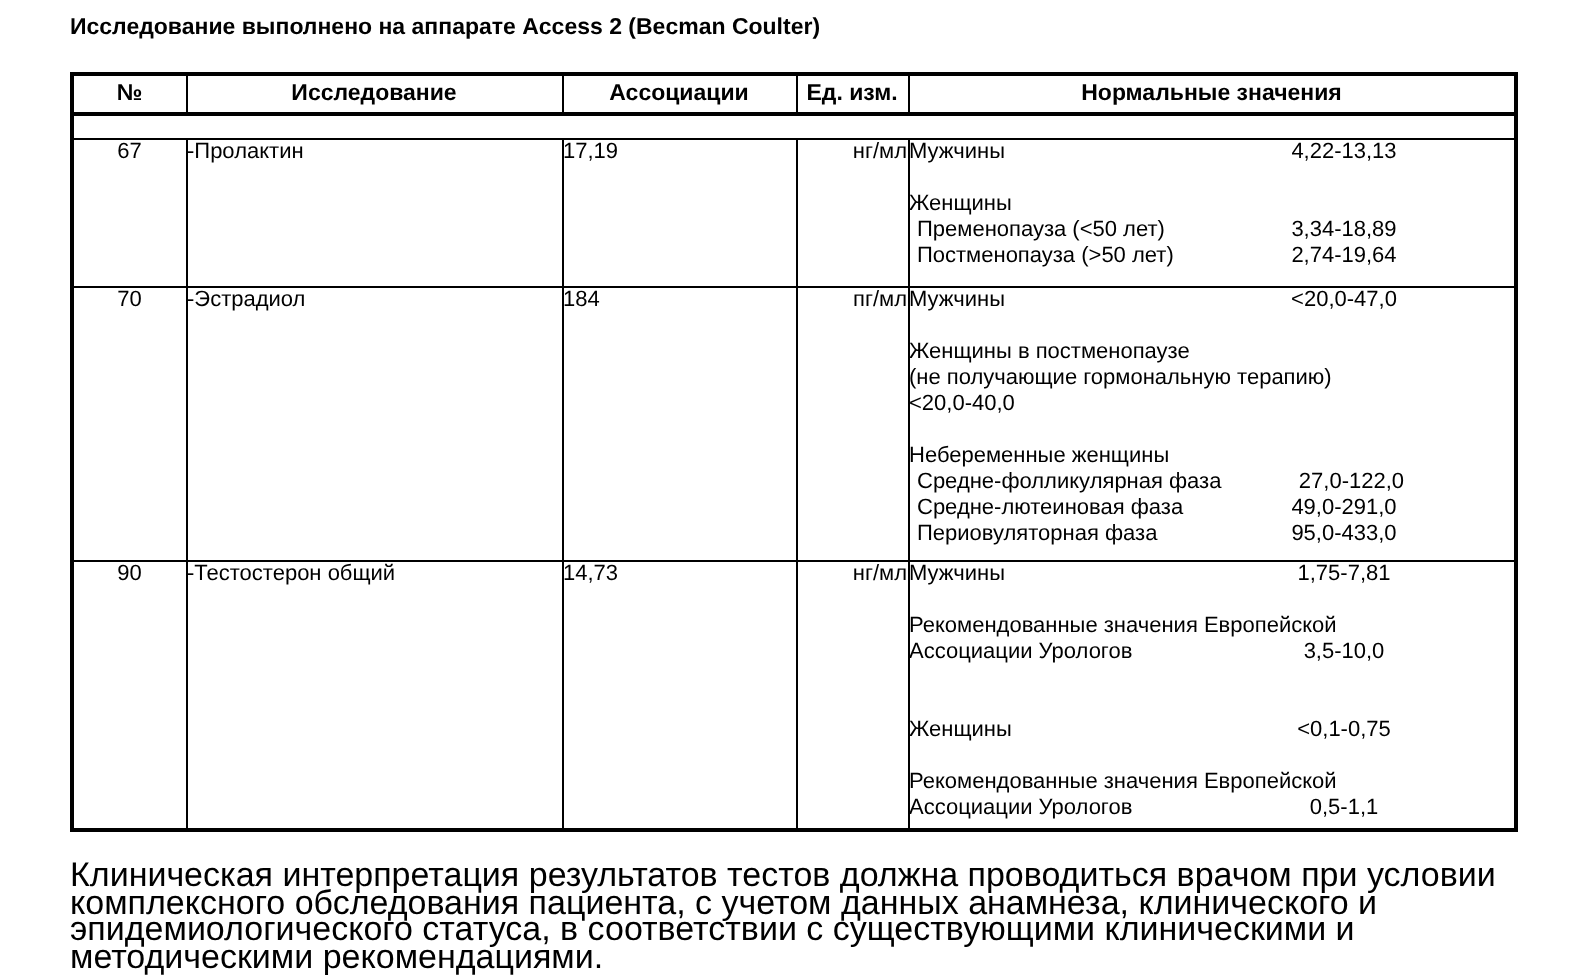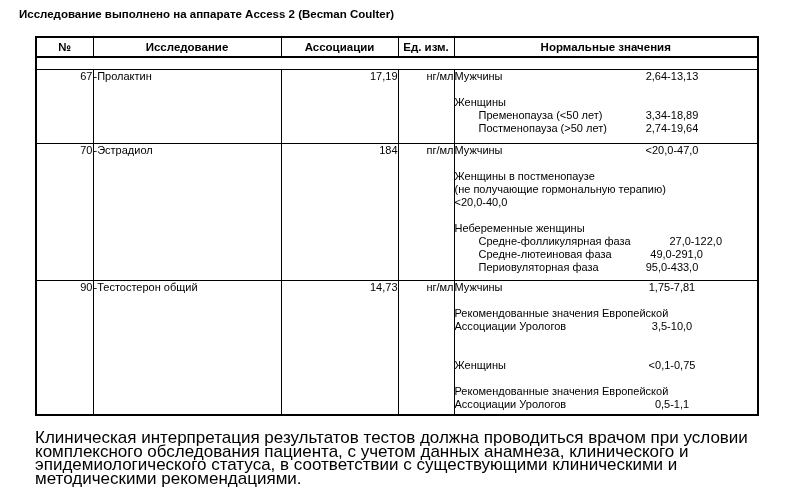--- a/index.html
+++ b/index.html
@@ -6,21 +6,21 @@
   html, body { margin: 0; padding: 0; }
   body {
     width: 793px; height: 488px;
     background: #ffffff;
     font-family: "Liberation Sans", sans-serif;
     color: #000000;
     position: relative;
     overflow: hidden;
   }
   .title {
-    position: absolute; left: 19px; top: 8px;
+    position: absolute; left: 35px; top: 8px;
     font-size: 11.5px; font-weight: bold; white-space: nowrap;
   }
   table.results {
     position: absolute; left: 35px; top: 36px;
     width: 722px;
     border-collapse: collapse; table-layout: fixed;
     border: 2px solid #000;
   }
   table.results th {
     border: 1.5px solid #000;
@@ -33,29 +33,29 @@
   table.results td {
     border: 1.5px solid #000;
     vertical-align: top;
     font-size: 11px; line-height: 13px;
     padding: 0;
   }
   td.spacer-cell { height: 12px; border-bottom: 1.5px solid #000; }
   tr.row-h1 > td { height: 74px; }
   tr.row-h2 > td { height: 137px; }
   tr.row-h3 > td { height: 135px; }
-  .num-cell    { text-align: right; padding-top: 2px; }
+  .num-cell    { text-align: center; padding-top: 2px; }
   .test-cell   { padding: 2px 2px 0 1px; }
-  .result-cell { padding: 2px 2px 0 3px; text-align: right; }
+  .result-cell { padding: 2px 2px 0 3px; }
   .unit-cell   { text-align: right; padding-top: 2px; }
   .norms-cell  { padding: 2px 6px 0 5px; margin-top: 39px; }
   .norm-line   { display: flex; min-height: 13px; line-height: 13px; }
   .norm-label  { white-space: pre; }
   .norm-value  { margin-left: auto; flex: 0 0 130px; width: 130px; text-align: center; margin-right: 20px; white-space: pre; }
-  .indent      { padding-left: 24px; }
+  .indent      { padding-left: 4px; }
   .footer {
     position: absolute; left: 35px; top: 431px;
     width: 723px; font-size: 17px; line-height: 13.5px;
   }
 </style>
 </head>
 <body>
 
 <div class="title">Исследование выполнено на аппарате Access 2 (Becman Coulter)</div>
 
@@ -82,21 +82,21 @@
     </tr>
 
     <tr class="row-h1">
       <td class="num-cell">67</td>
       <td class="test-cell">-Пролактин</td>
       <td class="result-cell">17,19</td>
       <td class="unit-cell">нг/мл</td>
       <td class="norms-cell">
         <div class="norm-line">
           <span class="norm-label">Мужчины</span>
-          <span class="norm-value">2,64-13,13</span>
+          <span class="norm-value">4,22-13,13</span>
         </div>
         <div class="norm-line"></div>
         <div class="norm-line">
           <span class="norm-label">Женщины</span>
         </div>
         <div class="norm-line">
           <span class="norm-label indent">Пременопауза (&lt;50 лет)</span>
           <span class="norm-value">3,34-18,89</span>
         </div>
         <div class="norm-line">

